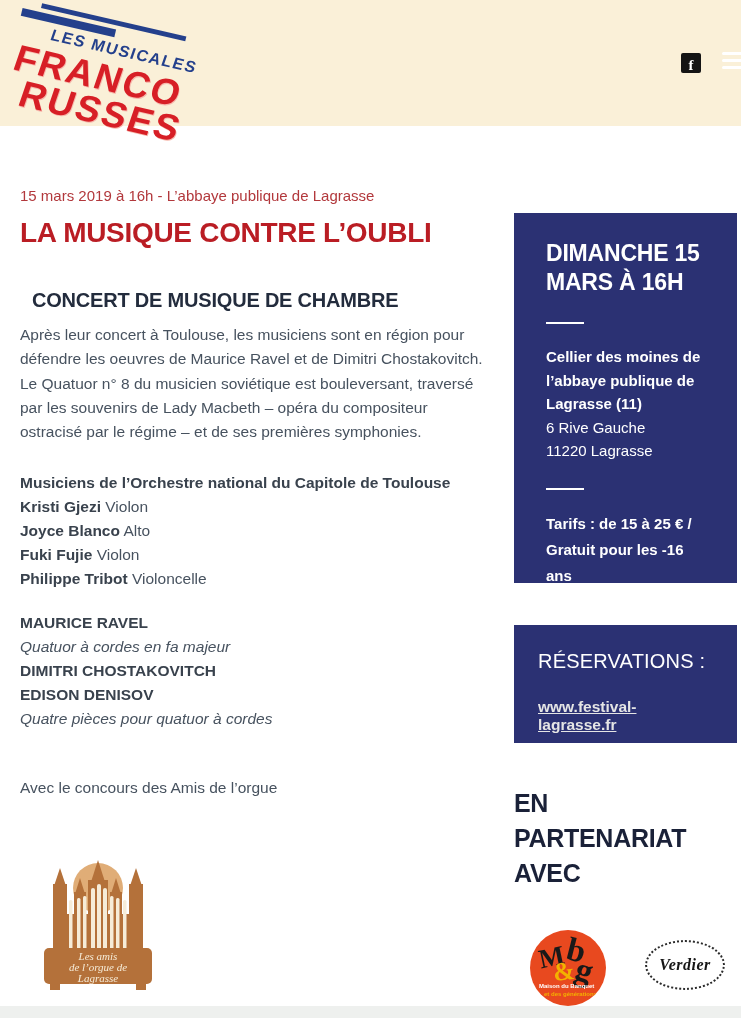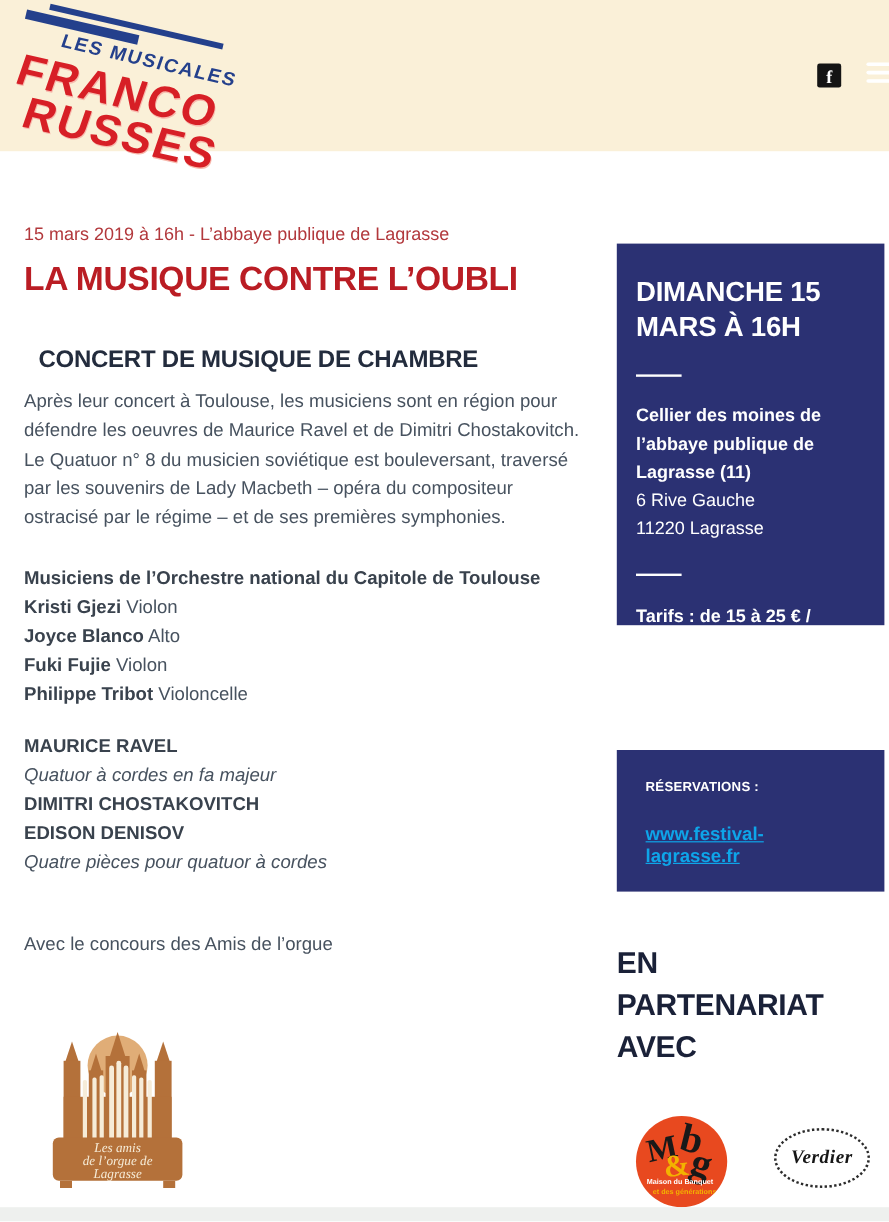--- a/index.html
+++ b/index.html
@@ -28,29 +28,29 @@
   .subtitle{position:absolute;top:151px;left:20px;width:480px;font-size:20px;font-weight:bold;letter-spacing:-0.2px;color:#232c3d;}
   .desc{position:absolute;top:197px;left:20px;width:472px;font-size:15.5px;line-height:24.3px;color:#47525f;}
   .people{position:absolute;top:345px;left:20px;width:472px;font-size:15.5px;line-height:24px;color:#47525f;}
   .people .b{font-weight:bold;color:#39424d;}
   .program{position:absolute;top:485px;left:20px;width:472px;font-size:15.5px;line-height:24px;color:#47525f;}
   .program .comp{font-weight:bold;color:#39424d;}
   .program .piece{font-style:italic;}
   .note{position:absolute;top:653px;left:20px;font-size:15.5px;color:#47525f;}
   .orgue{position:absolute;top:730px;left:42px;width:112px;height:140px;}
   
-  .box1{position:absolute;top:77px;left:514px;width:223px;height:318px;background:#2b3173;color:#fff;box-sizing:border-box;padding:26px 24px 0 16px;}
+  .box1{position:absolute;top:87px;left:514px;width:223px;height:370px;background:#2b3173;color:#fff;box-sizing:border-box;padding:26px 24px 0 32px;}
   .box1 .btitle{font-size:23px;line-height:29px;font-weight:bold;letter-spacing:-0.2px;}
   .hr{width:38px;height:2px;background:#fff;margin:25px 0 21px 0;}
   .box1 .venue{font-size:15px;line-height:23.5px;font-weight:bold;}
   .box1 .addr{font-size:15px;line-height:23.5px;font-weight:normal;}
   .box1 .tarifs{font-size:15px;line-height:26px;font-weight:bold;}
   .box2{position:absolute;top:499px;left:514px;width:223px;height:118px;background:#2b3173;color:#fff;box-sizing:border-box;padding:25px 24px 0 24px;}
-  .box2 .rlabel{font-size:11px;font-weight:bold;letter-spacing:0.2px;}
-  .box2 a{display:inline-block;margin-top:25px;color:#0ea5e9;font-size:15.5px;font-weight:bold;text-decoration:underline;cursor:pointer;}
+  .box2 .rlabel{font-size:20px;font-weight:normal;letter-spacing:0.2px;}
+  .box2 a{display:inline-block;margin-top:25px;color:#e5e5e5;font-size:15.5px;font-weight:bold;text-decoration:underline;cursor:pointer;}
   .partners-h{position:absolute;top:660px;left:514px;width:210px;font-size:25px;line-height:35px;font-weight:bold;letter-spacing:-0.3px;color:#1a2138;}
   
   .mbg{position:absolute;top:804px;left:530px;width:76px;height:76px;border-radius:50%;background:#e8491f;overflow:hidden;}
   .mbg span{position:absolute;font-family:"Liberation Serif",serif;font-weight:bold;color:#191919;}
   .mbg .m{top:12px;left:9px;font-size:27px;transform:rotate(-12deg);}
   .mbg .b2{top:2px;left:37px;font-size:33px;transform:rotate(14deg);}
   .mbg .amp{top:27px;left:23px;font-size:26px;color:#f3b200;transform:rotate(-6deg);}
   .mbg .g{top:22px;left:46px;font-size:33px;transform:rotate(18deg);}
   .mbg .s1{top:53px;left:9px;font-size:6px;color:#fff;font-family:"Liberation Sans",sans-serif;font-weight:bold;}
   .mbg .s2{top:61px;left:14px;font-size:6px;color:#f3b200;font-family:"Liberation Sans",sans-serif;font-weight:bold;}

